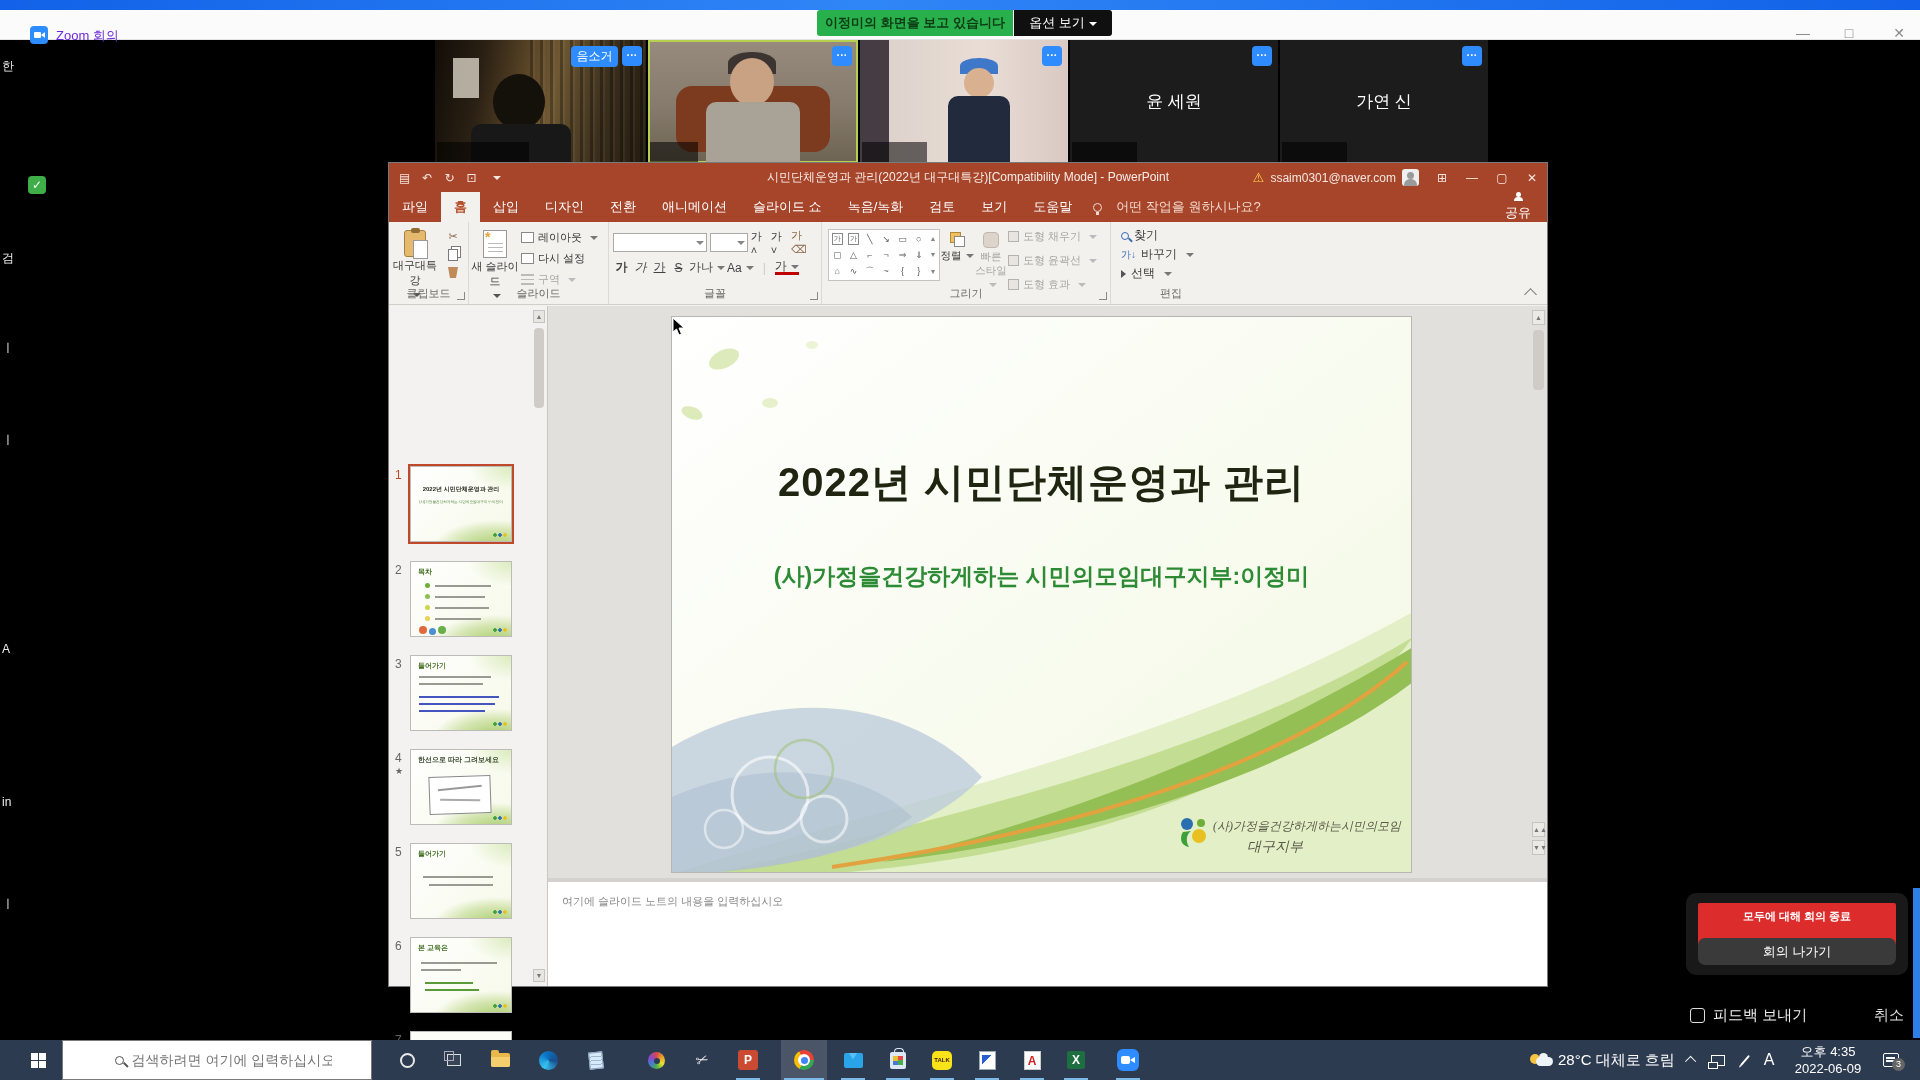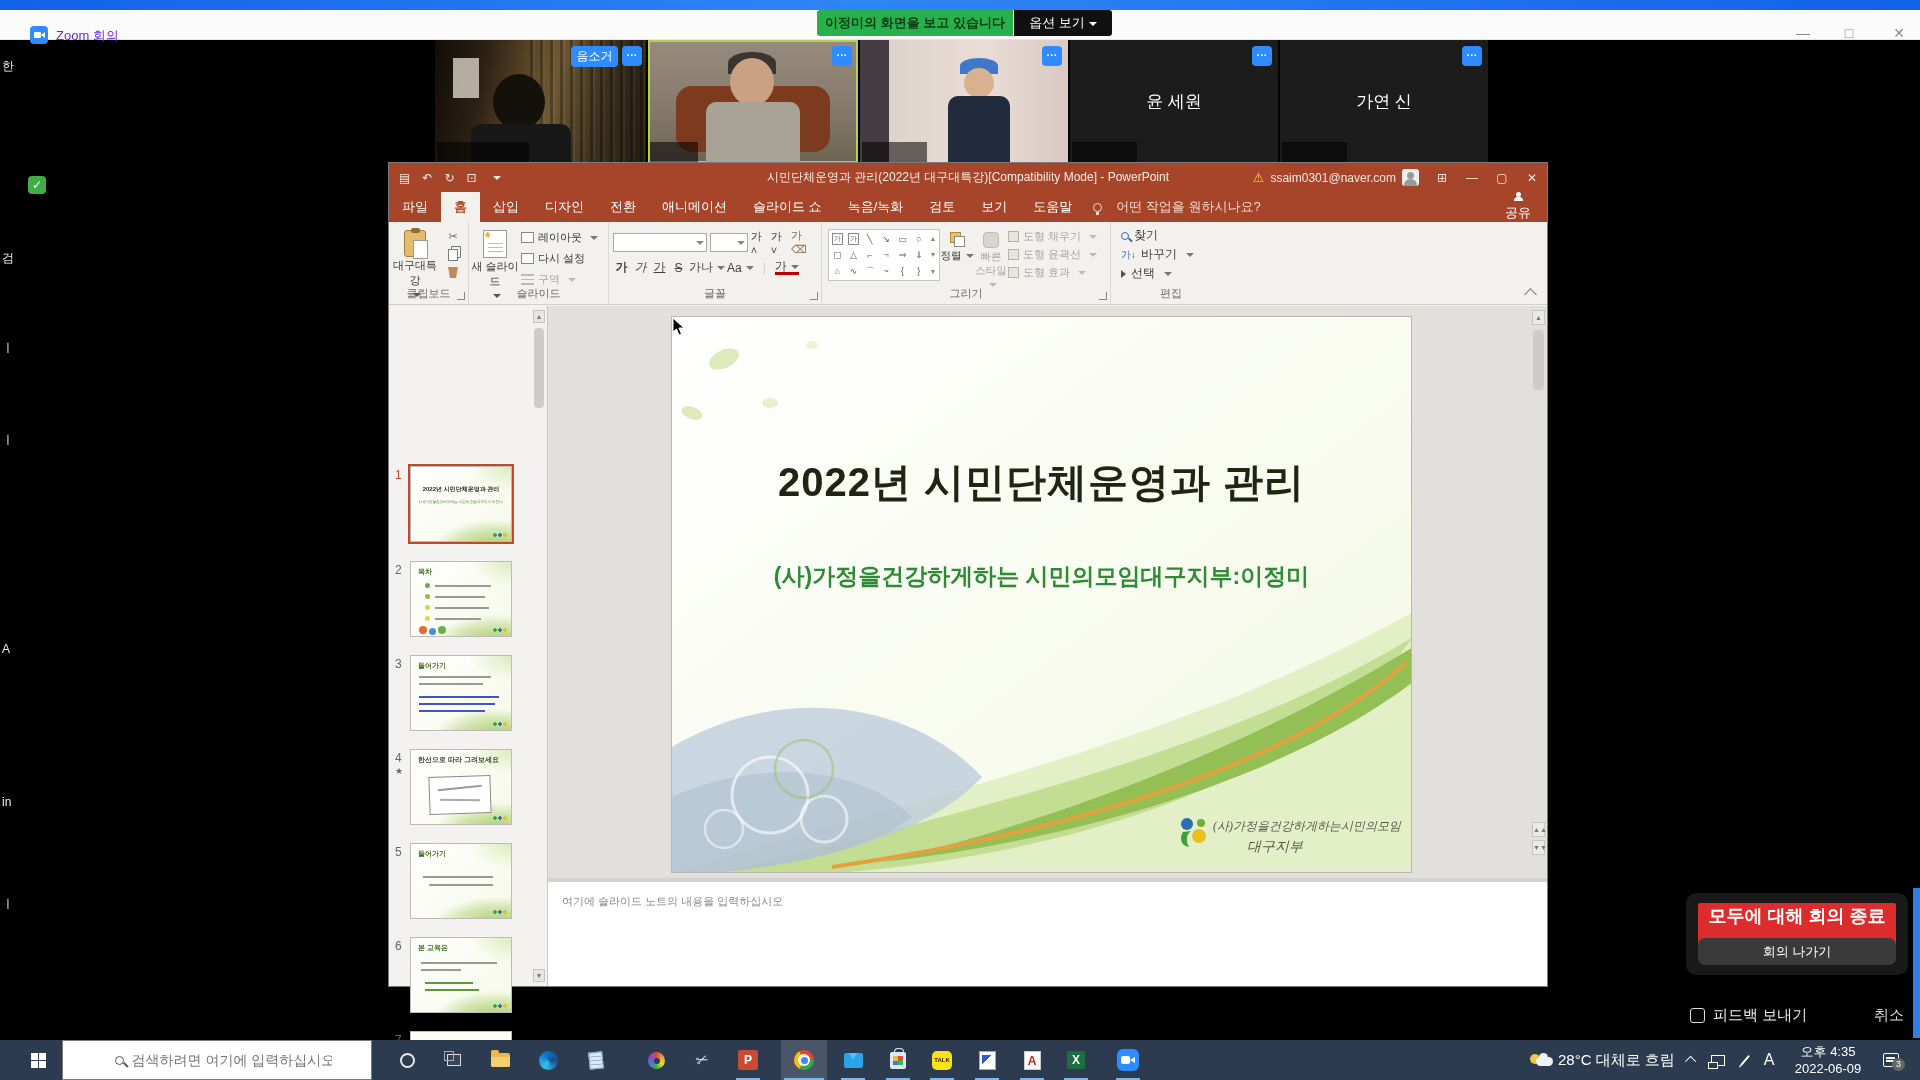--- a/index.html
+++ b/index.html
@@ -137,21 +137,21 @@
   
   #g-draw { width:289px; }
   .shapebox { float:left; width:112px; height:52px; margin:3px 0 0 6px; background:#fff; border:1px solid #c6c4c0;
     display:grid; grid-template-columns:repeat(6,1fr) 12px; font-size:9px; color:#5a5a5a; align-items:center; justify-items:center; }
   .shapebox i { font-style:normal; }
   .drawcol { float:left; width:34px; text-align:center; font-size:10.5px; color:#3b3a39; padding-top:4px; }
   .arrico { width:15px; height:15px; margin:2px auto; position:relative; }
   .arrico::before { content:""; position:absolute; left:0; top:0; width:9px; height:9px; background:#f0c060; border:1px solid #b0883a; }
   .arrico::after { content:""; position:absolute; right:0; bottom:0; width:9px; height:9px; background:#fff; border:1px solid #888; }
   .qsico { width:16px; height:16px; margin:2px auto; background:#ddd5cc; border-radius:4px; border:1px solid #c0b8b0; }
-  .fxcol { float:left; padding-top:3px; display:flex; flex-direction:column; gap:3px; }
+  .fxcol { float:left; padding-top:3px; display:flex; flex-direction:column; gap:9px; }
   .fxrow { display:flex; align-items:center; gap:4px; font-size:11px; color:#a8a6a2; }
   .fxico { width:11px; height:11px; border:1px solid #b5b3af; background:#e8e5e1; }
   
   #g-edit { width:120px; border-right:none; }
   .erow { display:flex; align-items:center; gap:5px; font-size:12px; color:#3b3a39; height:19px; padding-left:10px; }
   .mag { width:8px; height:8px; border:1.5px solid #3b6cb5; border-radius:50%; position:relative; }
   .mag::after { content:""; position:absolute; left:6px; top:6px; width:5px; height:1.5px; background:#3b6cb5; transform:rotate(45deg); }
   .selarrow { width:0; height:0; border-left:5px solid #555; border-top:4px solid transparent; border-bottom:4px solid transparent; }
   #collapse { position:absolute; right:12px; bottom:5px; width:9px; height:9px; border-left:1.5px solid #777; border-top:1.5px solid #777; transform:rotate(45deg); }
 
@@ -201,21 +201,21 @@
   .esbtn { position:absolute; left:0; width:13px; height:15px; background:#eceae7; border:1px solid #c6c4c0; color:#777;
     font-size:7px; text-align:center; line-height:13px; }
   .esthumb { position:absolute; left:1px; top:20px; width:11px; height:60px; background:#cfccc8; border-radius:4px; }
 
   #notes { position:absolute; left:159px; top:572px; right:0; height:108px; background:#fff; border-top:4px solid #d4d1ce; }
   #notes-text { position:absolute; left:14px; top:12px; font-size:11px; color:#888; }
 
   
   #end-dialog { left:1686px; top:893px; width:222px; height:82px; background:#191919; border-radius:10px; }
   #end-all { position:absolute; left:12px; top:10px; width:198px; height:44px; background:#dd2c2c; border-radius:2px;
-    color:#fff; font-size:18px; font-weight:bold; text-align:center; line-height:27px; }
+    color:#fff; font-size:11px; font-weight:bold; text-align:center; line-height:27px; }
   #leave { position:absolute; left:12px; top:45px; width:198px; height:27px; background:#3a3a3a; border-radius:7px;
     color:#fff; font-size:13px; text-align:center; line-height:27px; }
   #feedback { left:1690px; top:1006px; display:flex; align-items:center; gap:8px; color:#eee; font-size:15px; }
   #fb-check { width:15px; height:15px; border:1.5px solid #ddd; border-radius:3px; background:transparent; }
   #cancel { left:1874px; top:1006px; color:#ddd; font-size:15px; }
   #blue-edge { left:1913px; top:888px; width:7px; height:150px; background:#2f7fe8; }
 
   
   #taskbar { left:0; top:1040px; width:1920px; height:40px; background:#2d3b50; }
   .tb { position:absolute; top:0; height:40px; display:flex; align-items:center; justify-content:center; }

